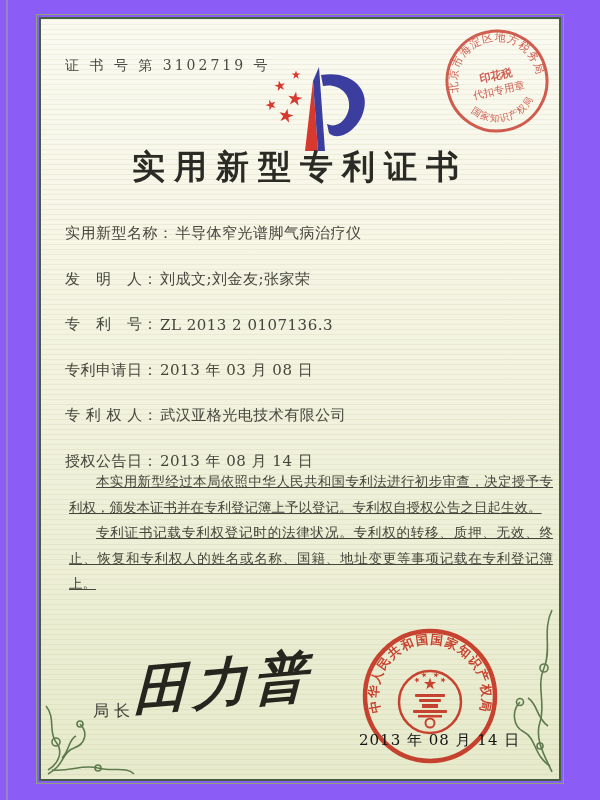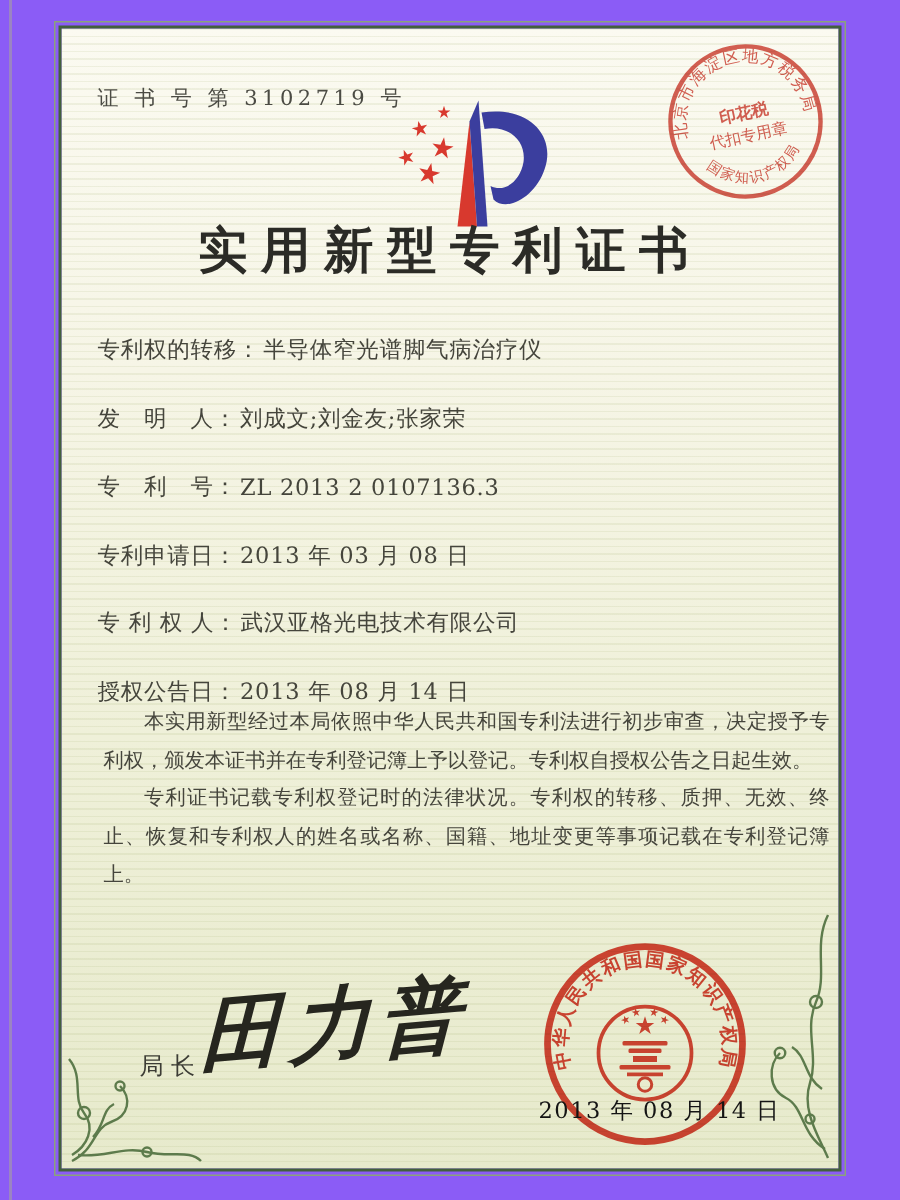--- a/index.html
+++ b/index.html
@@ -35,21 +35,21 @@
   .title {
     left:0; right:0; top:126px; text-align:center;
     font-size:33px; letter-spacing:9px; font-weight:600; color:#2b2b26;
   }
   .fields { left:24px; top:192px; right:30px; }
   .field { height:45.5px; display:flex; align-items:center;
     font-size:15px; color:#45453c; letter-spacing:.5px; white-space:pre; }
   .field .val { margin-left:2px; }
   .body-text { left:28px; top:450px; width:484px;
     font-size:13.5px; line-height:25.5px; color:#45453c;
-    text-align:justify; }
+    text-align:justify;text-decoration:underline; }
   .body-text p { margin:0; text-indent:2em; }
   .sig-title { left:52px; top:682px; font-size:16px; letter-spacing:5px; color:#3c3c35;font-family:Liberation Serif, serif; }
   .sig-name {
     left:92px; top:626px; width:240px;
     font-size:54px; color:#26261f; font-weight:600;
     transform:rotate(-5deg) skewX(-6deg); letter-spacing:6px;
     font-style:italic;
   }
   .seal-date { left:318px; top:712px; font-size:15px; letter-spacing:1px; color:#141414; z-index:6; }
   .page-num { left:0; right:0; top:742px; text-align:center;
@@ -103,21 +103,21 @@
           <textPath href="#taxBot" startOffset="50%" text-anchor="middle">国家知识产权局</textPath>
         </text>
         <text y="-2" text-anchor="middle" font-size="11" font-weight="bold" fill="#cf4438">印花税</text>
         <text y="13" text-anchor="middle" font-size="10.5" fill="#cf4438">代扣专用章</text>
       </svg>
 
       <div class="abs title">实用新型专利证书</div>
 
       <div class="abs fields">
         <div class="field">
-          <span>专利权的转移：</span><span class="val">半导体窄光谱脚气病治疗仪</span>
+          <span>实用新型名称：</span><span class="val">半导体窄光谱脚气病治疗仪</span>
         </div>
         <div class="field">
           <span>发　明　人：</span><span class="val">刘成文;刘金友;张家荣</span>
         </div>
         <div class="field">
           <span>专　利　号：</span><span class="val">ZL 2013 2 0107136.3</span>
         </div>
         <div class="field">
           <span>专利申请日：</span><span class="val">2013 年 03 月 08 日</span>
         </div>

